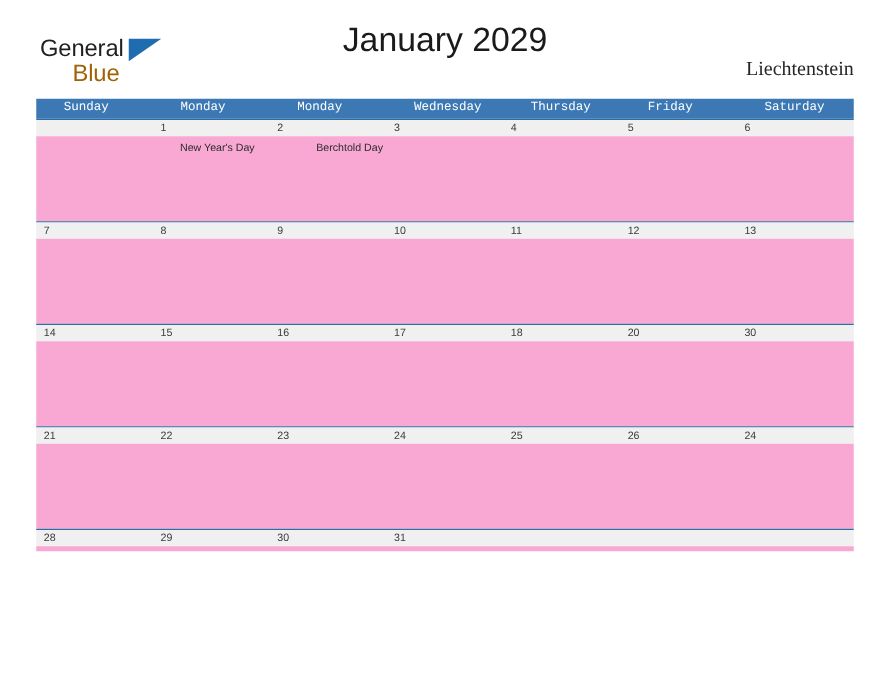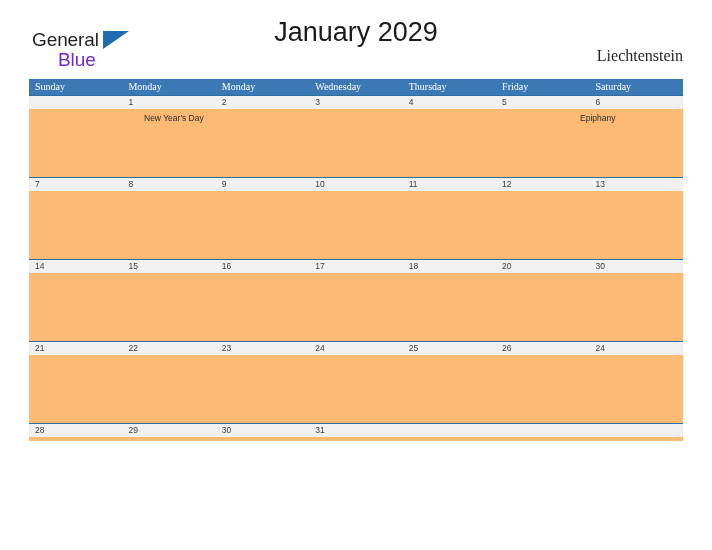--- a/index.html
+++ b/index.html
@@ -52,21 +52,21 @@
     width: 0;
     height: 0;
     border-left: 26px solid #1f6cb0;
     border-bottom: 18px solid transparent;
   }
   .logo-blue {
     position: absolute;
     left: 26px;
     top: 20px;
     font-size: 19px;
-    color: #6d28d9;
+    color: #a16207;
     letter-spacing: -0.1px;
     font-family: "Liberation Sans", sans-serif;
   }
   .title {
     position: absolute;
     left: 0;
     top: 17px;
     width: 712px;
     text-align: center;
     font-size: 27px;
@@ -92,25 +92,25 @@
   }
   .weekday-row {
     display: flex;
     width: 654px;
     height: 16px;
     background: #3c78b4;
   }
   .weekday-cell {
     flex: 1 1 0;
     box-sizing: border-box;
-    padding-left: 6px;
+    padding-left: 22px;
     font-size: 10px;
     line-height: 16px;
     color: #ffffff;
-    font-family: Liberation Serif, serif;
+    font-family: Liberation Mono, monospace;
     white-space: nowrap;
     overflow: hidden;
   }
   .week-row {
     width: 654px;
     border-top: 1px solid #2e6da4;
     box-sizing: border-box;
   }
   .week-row:first-of-type {
     border-top: none;
@@ -127,21 +127,21 @@
     padding-left: 6px;
     font-size: 8.5px;
     line-height: 13px;
     color: #3b3b3b;
     font-family: "Liberation Sans", sans-serif;
   }
   .event-band {
     display: flex;
     width: 654px;
     height: 68px;
-    background: #fdba74;
+    background: #f9a8d4;
   }
   .event-cell {
     flex: 1 1 0;
     box-sizing: border-box;
     padding: 4px 5px 0 6px;
     font-size: 8.5px;
     line-height: 11px;
     color: #2b2b2b;
     font-family: "Liberation Sans", sans-serif;
     white-space: nowrap;
@@ -188,24 +188,24 @@
         <div class="day-num">1</div>
         <div class="day-num">2</div>
         <div class="day-num">3</div>
         <div class="day-num">4</div>
         <div class="day-num">5</div>
         <div class="day-num">6</div>
       </div>
       <div class="event-band">
         <div class="event-cell"></div>
         <div class="event-cell">New Year's Day</div>
-        <div class="event-cell"></div>
-        <div class="event-cell"></div>
-        <div class="event-cell"></div>
-        <div class="event-cell">Epiphany</div>
+        <div class="event-cell">Berchtold Day</div>
+        <div class="event-cell"></div>
+        <div class="event-cell"></div>
+        <div class="event-cell"></div>
       </div>
     </div>
 
     <div class="week-row">
       <div class="day-band">
         <div class="day-num">7</div>
         <div class="day-num">8</div>
         <div class="day-num">9</div>
         <div class="day-num">10</div>
         <div class="day-num">11</div>

